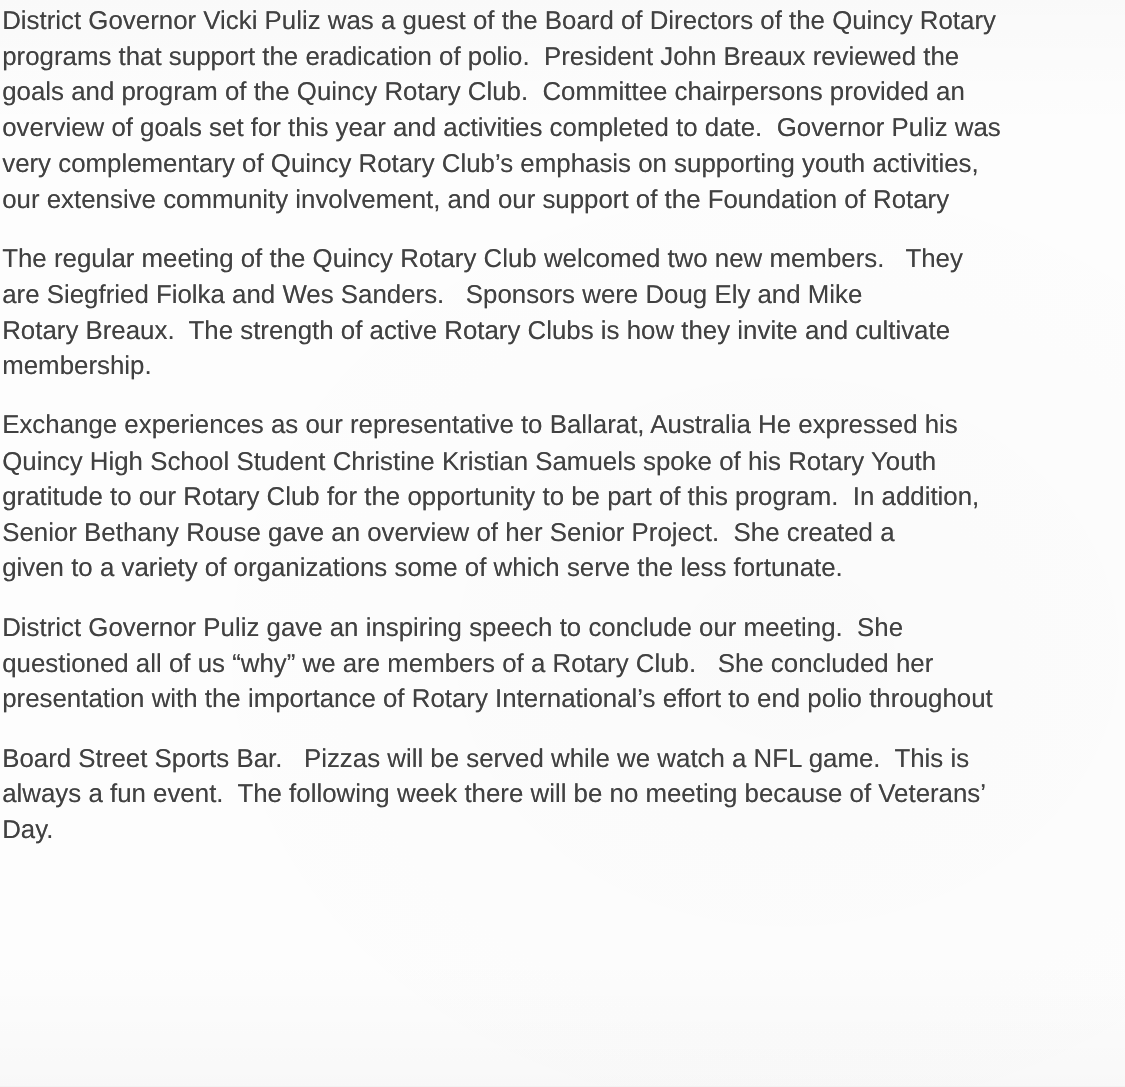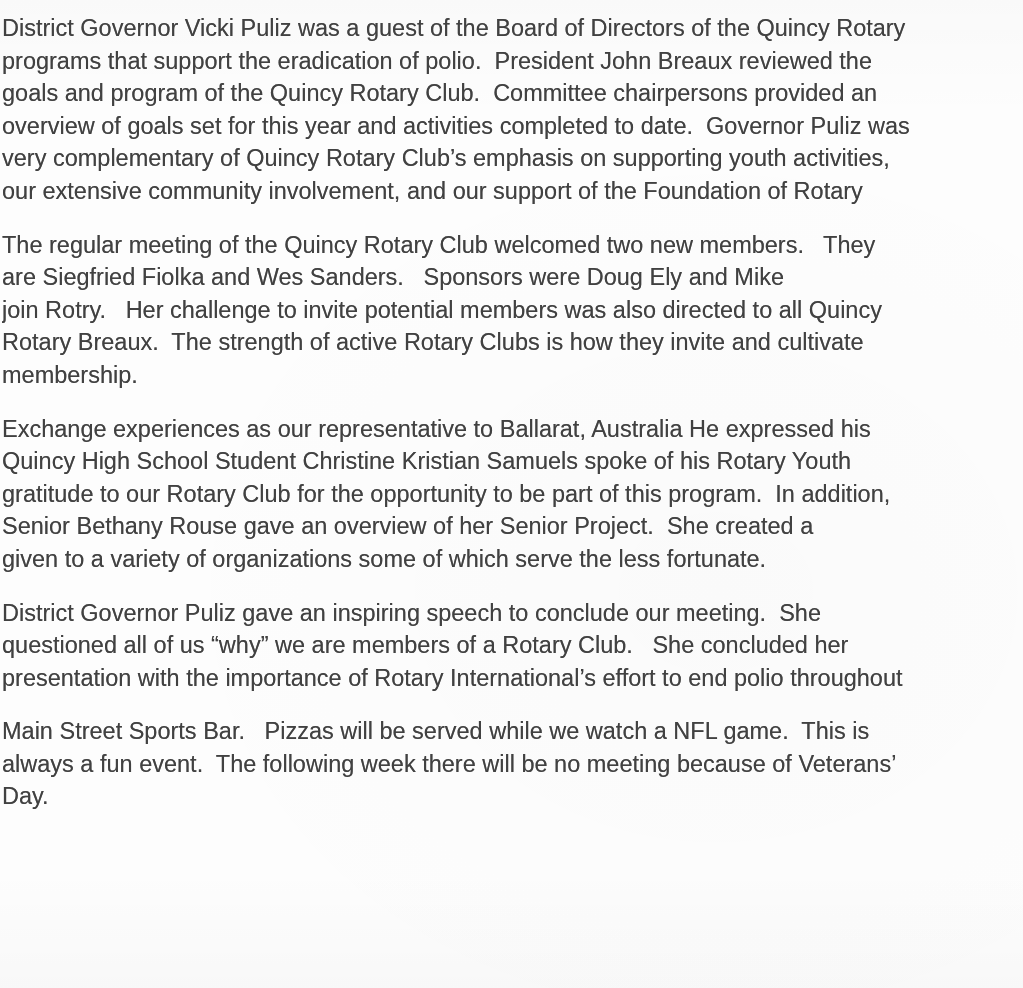--- a/index.html
+++ b/index.html
@@ -13,21 +13,21 @@
     height: 988px;
     overflow: hidden;
     box-sizing: border-box;
     background: #fdfdfd;
     background-image:
       linear-gradient(180deg, rgba(0,0,0,0.015) 0%, rgba(0,0,0,0) 12%, rgba(0,0,0,0) 88%, rgba(0,0,0,0.02) 100%),
       radial-gradient(ellipse at 70% 60%, rgba(0,0,0,0.012), rgba(0,0,0,0) 60%);
     font-family: "Liberation Sans", sans-serif;
     font-size: 23.5px;
     color: #414141;
-    padding: 12px 0 0 2px;
+    padding: 2px 0 0 2px;
     text-shadow: 0 0 0.5px rgba(55,55,55,0.55);
   }
   .paragraph { margin: 0; }
   .paragraph + .paragraph { margin-top: 21px; }
   .line {
     white-space: pre;      
     height: 32.6px;
     line-height: 32.6px;
     overflow: hidden;      
   }
@@ -41,35 +41,34 @@
         <div class="line">District Governor Vicki Puliz was a guest of the Board of Directors of the Quincy Rotary</div>
         <div class="line">programs that support the eradication of polio.  President John Breaux reviewed the</div>
         <div class="line">goals and program of the Quincy Rotary Club.  Committee chairpersons provided an</div>
         <div class="line">overview of goals set for this year and activities completed to date.  Governor Puliz was</div>
         <div class="line">very complementary of Quincy Rotary Club’s emphasis on supporting youth activities,</div>
         <div class="line">our extensive community involvement, and our support of the Foundation of Rotary</div>
       </div>
       <div class="paragraph">
         <div class="line">The regular meeting of the Quincy Rotary Club welcomed two new members.   They</div>
         <div class="line">are Siegfried Fiolka and Wes Sanders.   Sponsors were Doug Ely and Mike</div>
-        <div class="line">join Rotry.   Her challenge to invite potential members was also directed to all Quincy</div>
         <div class="line">Rotary Breaux.  The strength of active Rotary Clubs is how they invite and cultivate</div>
         <div class="line">membership.</div>
       </div>
       <div class="paragraph">
         <div class="line">Exchange experiences as our representative to Ballarat, Australia He expressed his</div>
         <div class="line">Quincy High School Student Christine Kristian Samuels spoke of his Rotary Youth</div>
         <div class="line">gratitude to our Rotary Club for the opportunity to be part of this program.  In addition,</div>
         <div class="line">Senior Bethany Rouse gave an overview of her Senior Project.  She created a</div>
         <div class="line">given to a variety of organizations some of which serve the less fortunate.</div>
       </div>
       <div class="paragraph">
         <div class="line">District Governor Puliz gave an inspiring speech to conclude our meeting.  She</div>
         <div class="line">questioned all of us “why” we are members of a Rotary Club.   She concluded her</div>
         <div class="line">presentation with the importance of Rotary International’s effort to end polio throughout</div>
       </div>
       <div class="paragraph">
-        <div class="line">Main Street Sports Bar.   Pizzas will be served while we watch a NFL game.  This is</div>
+        <div class="line">Board Street Sports Bar.   Pizzas will be served while we watch a NFL game.  This is</div>
         <div class="line">always a fun event.  The following week there will be no meeting because of Veterans’</div>
         <div class="line">Day.</div>
       </div>
     </div>
 </div>
 
 </body></html>

